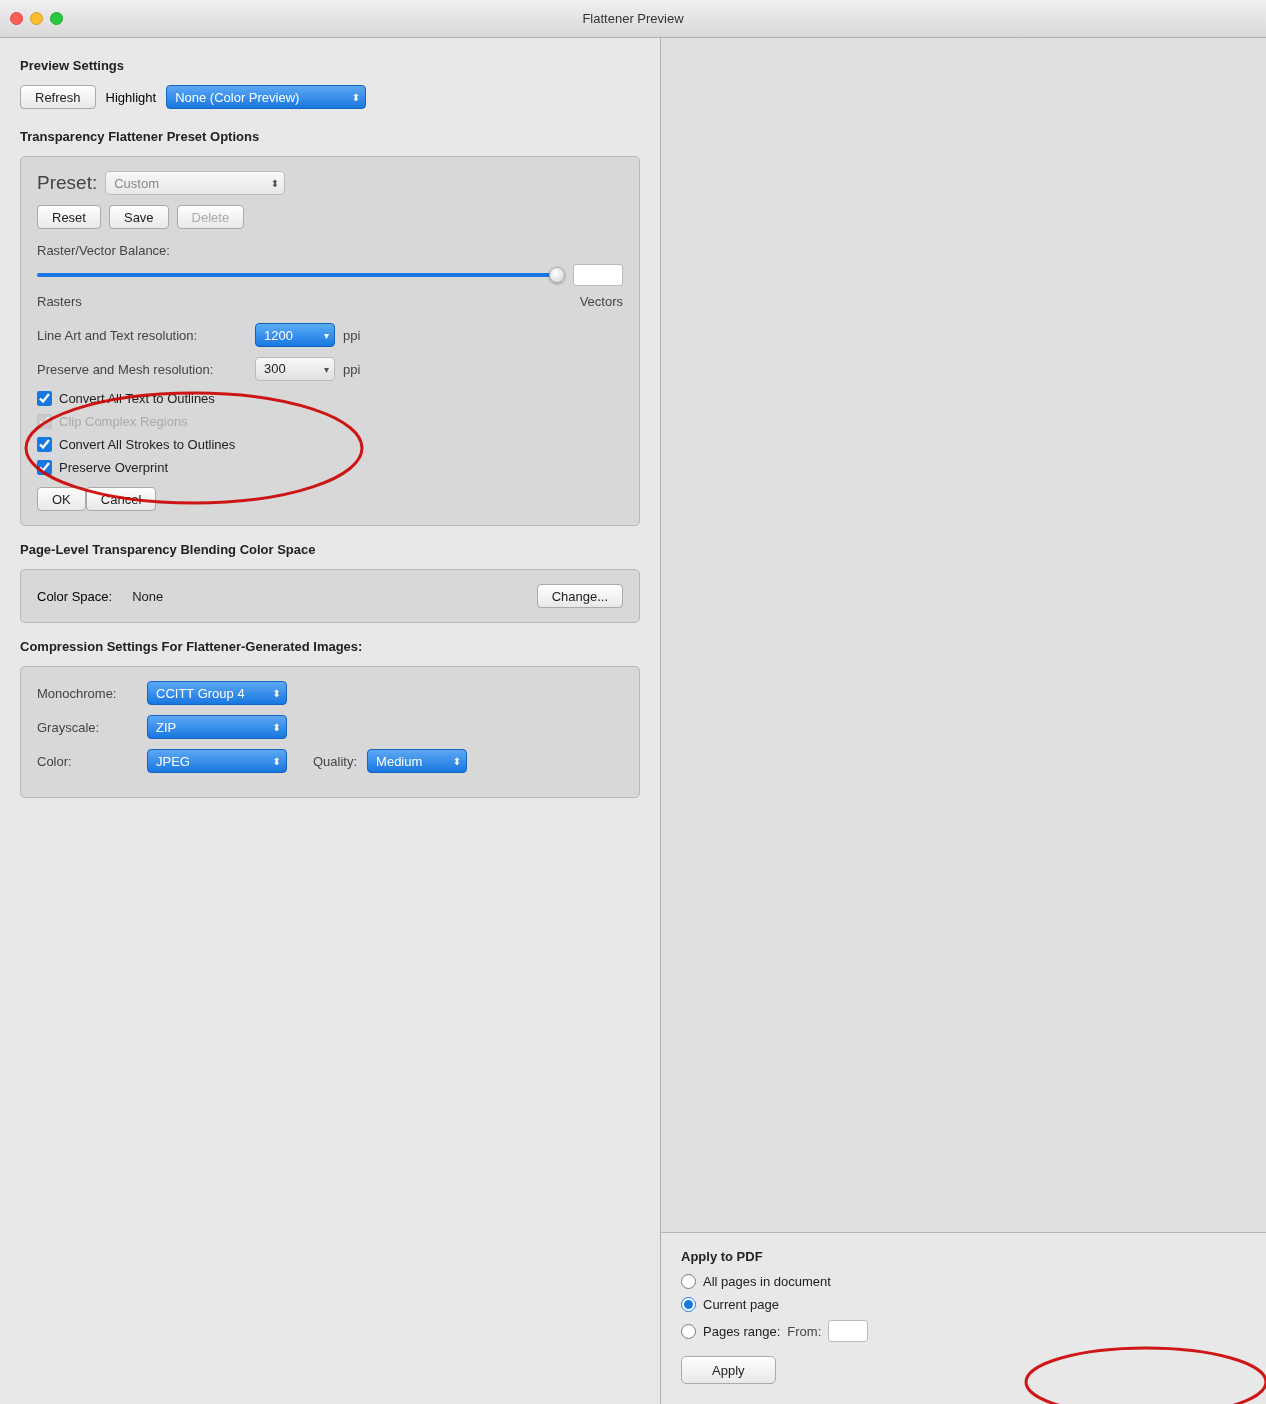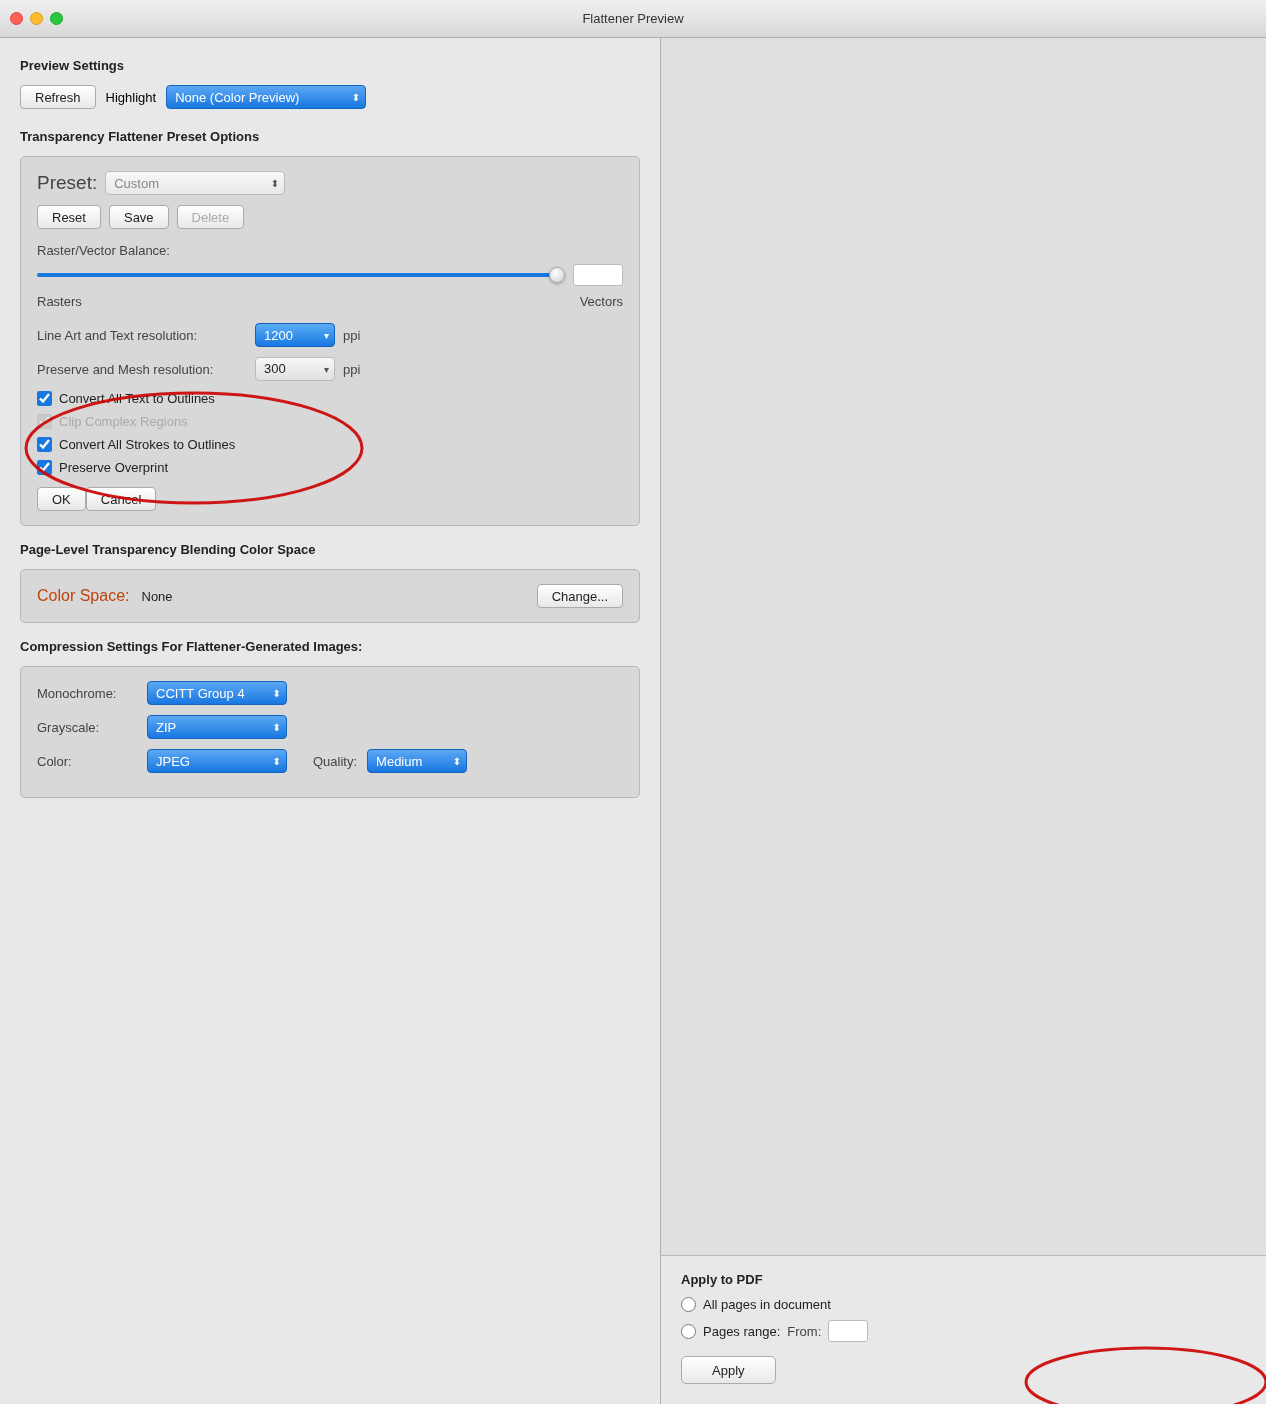--- a/index.html
+++ b/index.html
@@ -290,21 +290,21 @@
       display: flex;
       margin-top: 12px;
     }
 
     
     .cs-row {
       display: flex;
       align-items: center;
       gap: 8px;
     }
-    .cs-label { font-size: 16px; color: #c2410c; margin-right: 4px; }
+    .cs-label { font-size: 13px; color: #000000; margin-right: 12px; }
     .cs-value { font-size: 13px; color: #222; flex: 1; }
 
     
     .comp-row {
       display: flex;
       align-items: center;
       gap: 10px;
       margin-bottom: 10px;
     }
     .comp-label { font-size: 13px; color: #444; min-width: 100px; }
@@ -581,20 +581,24 @@
     <div class="preview-area"></div>
 
     <div class="apply-to-pdf-section">
       <div class="atpdf-title">Apply to PDF</div>
 
       <div class="radio-row">
         <input type="radio" class="radio-input" id="allPages" name="pdfRange" style="">
         <label for="allPages" class="radio-label">All pages in document</label>
       </div>
 
+      <div class="radio-row">
+        <input type="radio" class="radio-input" id="currentPage" name="pdfRange" checked="" style="">
+        <label for="currentPage" class="radio-label">Current page</label>
+      </div>
 
       <div class="pages-range-row">
         <input type="radio" class="radio-input" id="pagesRange" name="pdfRange" style="">
         <label for="pagesRange" class="radio-label">Pages range:</label>
         <span class="from-label">From:</span>
         <input type="text" class="from-input" style="">
       </div>
 
       <div class="apply-btn-row">
 

